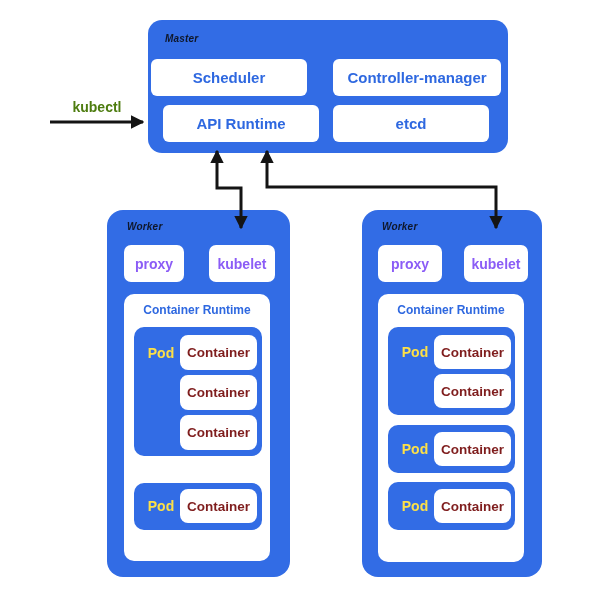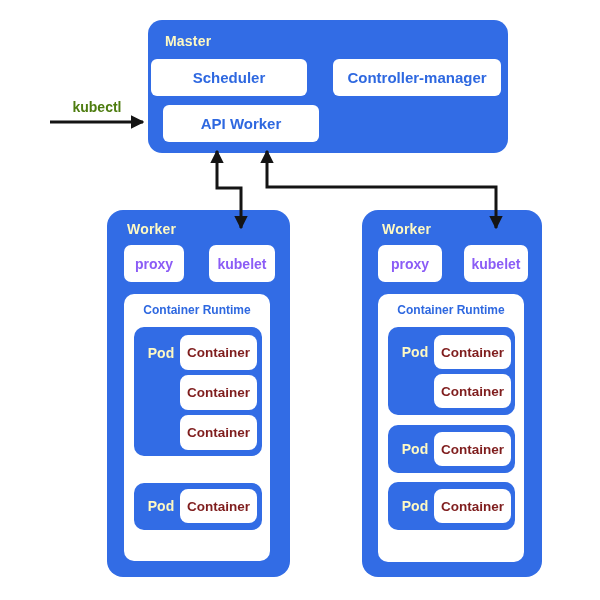--- a/index.html
+++ b/index.html
@@ -4,42 +4,42 @@
 <style>
   html,body{margin:0;padding:0;background:#ffffff;}
   #canvas{
     position:relative;width:600px;height:600px;background:#ffffff;overflow:hidden;
     font-family:"Liberation Sans", sans-serif;font-weight:bold;
   }
   .node{
     position:absolute;background:#326CE5;border-radius:15px;color:#ffffff;
   }
   .node-title{
-    position:absolute;color:#fef9c3;font-size:14px;letter-spacing:.2px;
+    position:absolute;color:#0f172a;font-size:10px;letter-spacing:.2px;font-style:italic;
   }
   .comp{
     position:absolute;background:#ffffff;border-radius:6px;color:#2e68e0;
     display:flex;align-items:center;justify-content:center;font-size:15px;
   }
   .small-box{
     position:absolute;background:#ffffff;border-radius:7px;color:#8b5cf6;
     display:flex;align-items:center;justify-content:center;font-size:14px;
   }
   .cr-box{
     position:absolute;background:#ffffff;border-radius:10px;
   }
   .cr-title{
     position:absolute;left:0;top:9px;width:100%;text-align:center;
     color:#2e68e0;font-size:12px;
   }
   .pod{
     position:absolute;background:#326CE5;border-radius:10px;
   }
   .pod-label{
-    position:absolute;left:9px;width:36px;color:#fef9c3;font-size:14px;
+    position:absolute;left:9px;width:36px;color:#fde047;font-size:14px;
     display:flex;align-items:center;justify-content:center;
   }
   .container-box{
     position:absolute;left:46px;width:77px;background:#ffffff;border-radius:8px;
     color:#7f1d1d;font-size:13.5px;display:flex;align-items:center;justify-content:center;
   }
   .kubectl-label{
     position:absolute;left:57px;top:99px;width:80px;text-align:center;
     color:#4d7c0f;font-size:14px;
   }
@@ -47,21 +47,22 @@
 </style>
 </head>
 <body>
 
 <div id="canvas">
 
   <div class="node" style="left:148px;top:20px;width:360px;height:133px;border-radius:14px;">
     <div class="node-title" style="left:17px;top:13px;">Master</div>
     <div class="comp" style="left:3px;top:39px;width:156px;height:37px;">Scheduler</div>
     <div class="comp" style="left:185px;top:39px;width:168px;height:37px;">Controller-manager</div>
-    <div class="comp" style="left:15px;top:85px;width:156px;height:37px;">API Worker</div>
+    <div class="comp" style="left:15px;top:85px;width:156px;height:37px;">API Runtime</div>
+    <div class="comp" style="left:185px;top:85px;width:156px;height:37px;">etcd</div>
   </div>
 
   <div class="kubectl-label">kubectl</div>
 
   <div class="node" style="left:107px;top:210px;width:183px;height:367px;border-radius:16px;">
     <div class="node-title" style="left:20px;top:11px;">Worker</div>
     <div class="small-box" style="left:17px;top:35px;width:60px;height:37px;">proxy</div>
     <div class="small-box" style="left:102px;top:35px;width:66px;height:37px;">kubelet</div>
 
     <div class="cr-box" style="left:17px;top:84px;width:146px;height:267px;">

